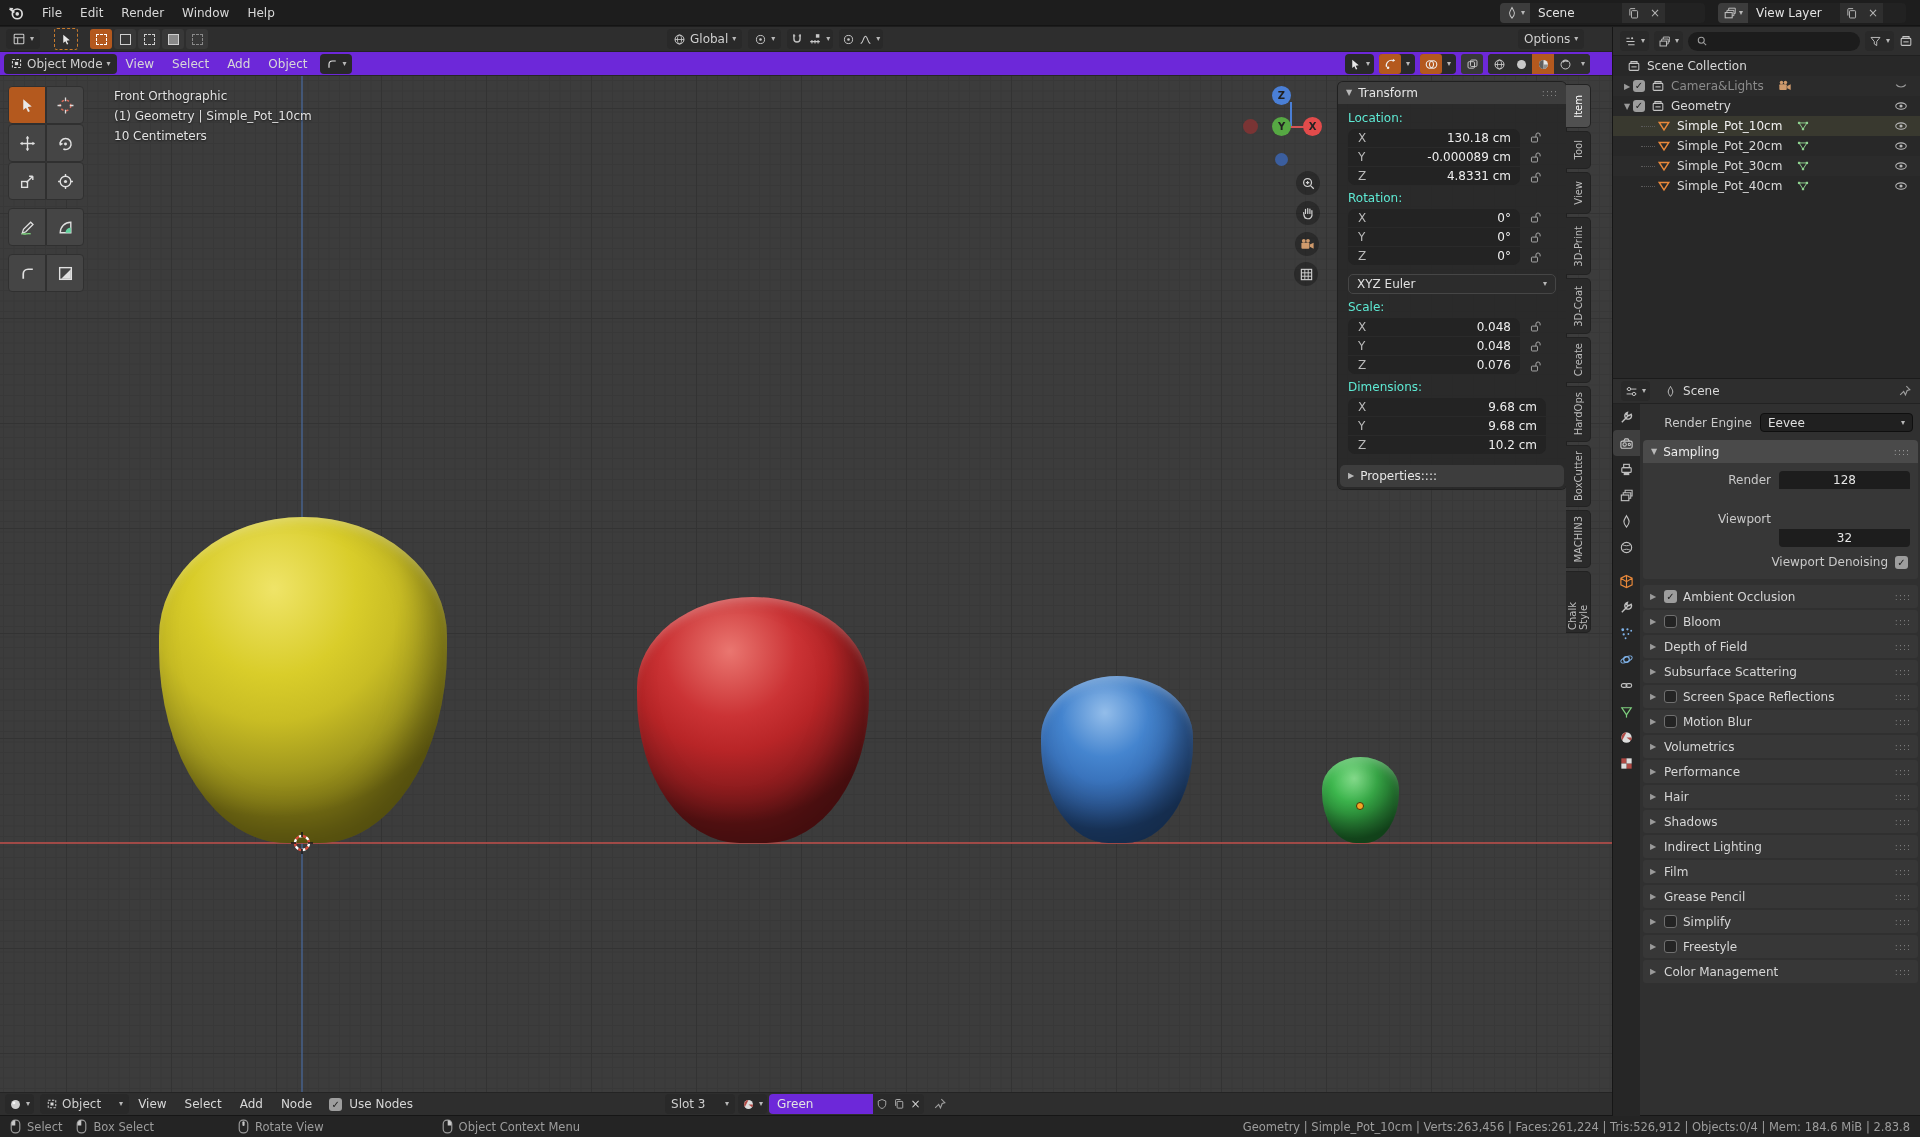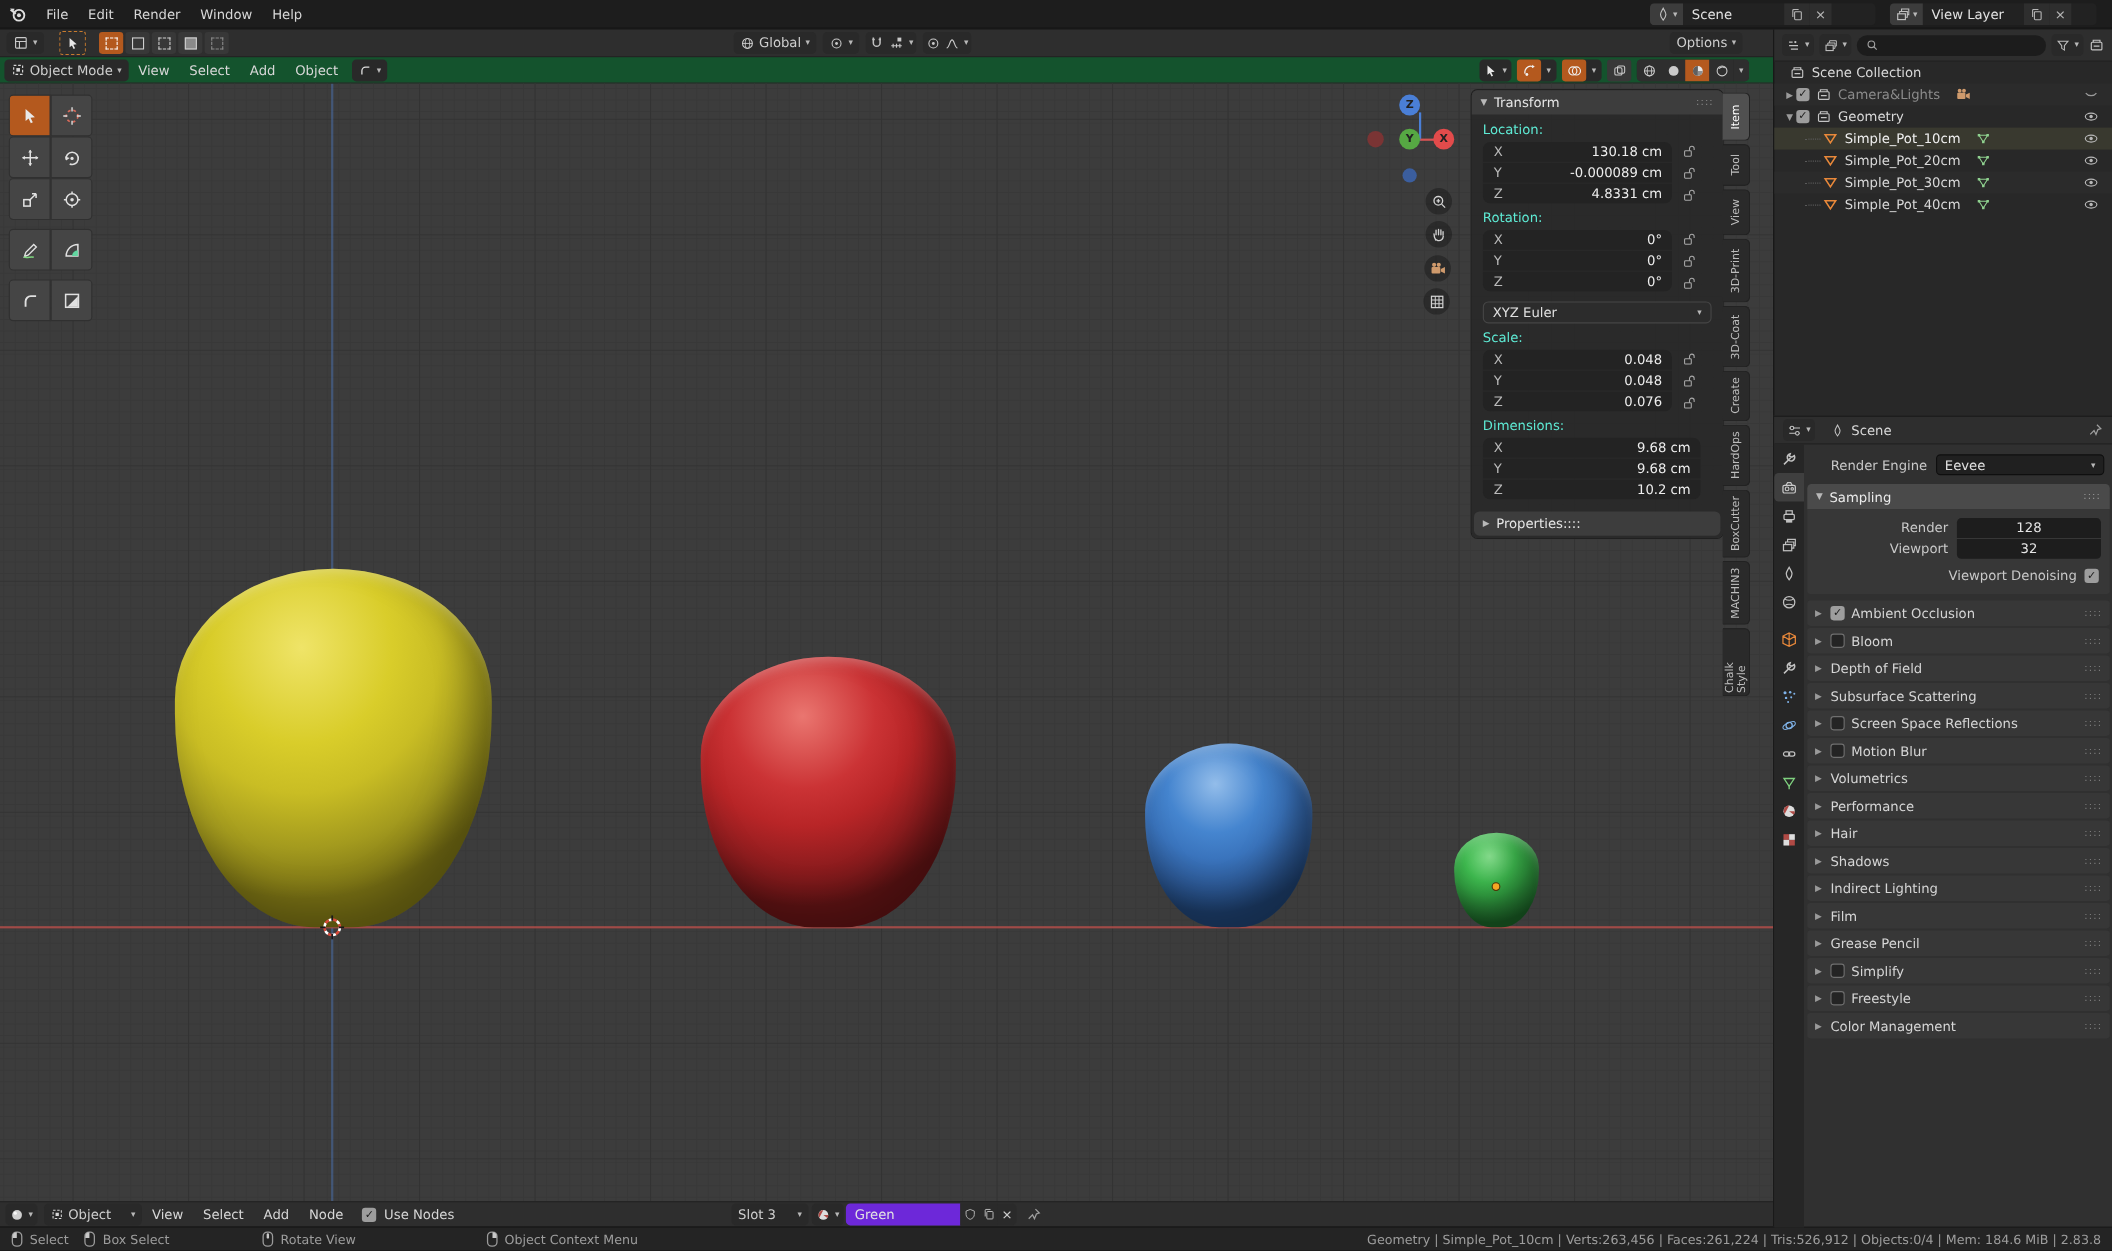--- a/index.html
+++ b/index.html
@@ -37,21 +37,21 @@
     background:#383838; border-radius:3px; }
   .tbtn.on { background:#b4591e; }
   .dashedbox { width:24px; height:22px; border:1px dashed #c87b2e; border-radius:3px;
     display:flex; align-items:center; justify-content:center; }
   .sq { width:11px; height:11px; border:1px solid #cfcfcf; }
   .sq.dash { border-style:dashed; }
   .optionsbtn { position:absolute; left:1518px; top:2px; }
 
   
   .vheader { position:absolute; left:0; top:52px; width:1612px; height:24px;
-    background:#14532d; border-bottom:1px solid #262626; display:flex; align-items:center; }
+    background:#6d28d9; border-bottom:1px solid #262626; display:flex; align-items:center; }
   .vh-right { position:absolute; right:22px; top:2px; display:flex; align-items:center; gap:5px; }
   .shadegroup { display:flex; background:#292929; border-radius:4px; overflow:hidden; }
   .shadegroup .tbtn { border-radius:0; background:#2e2e2e; }
   .shadegroup .tbtn.on { background:#b4591e; }
 
   
   .canvas { position:absolute; left:0; top:76px; width:1612px; height:1016px;
     background-color:#3c3c3c;
     background-image:
       linear-gradient(#333333 1px, transparent 1px),
@@ -174,21 +174,21 @@
   .re-row .lbl { width:116px; text-align:right; color:#c9c9c9; padding-right:8px; }
   .re-dd { flex:1; height:19px; background:#202020; border:1px solid #0f0f0f; border-radius:4px;
     display:flex; align-items:center; padding:0 7px; color:#e0e0e0; }
   .phead { height:23px; background:#4a4a4a; display:flex; align-items:center; gap:6px;
     padding:0 8px; color:#ececec; border-radius:4px 4px 0 0; }
   .pbody { background:#373737; padding:8px 8px 10px 4px; border-radius:0 0 3px 3px; }
   .valrow { display:flex; align-items:center; margin-bottom:1px; }
   .valrow .lbl { width:132px; text-align:right; color:#c9c9c9; padding-right:8px; }
   .valbox { flex:1; height:18px; background:#1d1d1d; color:#e6e6e6; text-align:center; line-height:18px; }
   .valbox.top { border-radius:4px 4px 0 0; }
-  .valbox.bot { border-radius:0 0 4px 4px; }
+  .valbox.bot { border-radius:0 0 4px 4px;margin-top:39px; }
   .chkrow { display:flex; align-items:center; justify-content:flex-end; gap:7px; margin-top:8px; padding-right:2px; color:#c9c9c9; }
   .plist { padding:6px 3px 0 3px; }
   .prow { height:23px; background:#373737; border-radius:3px; margin-bottom:2px;
     display:flex; align-items:center; gap:6px; padding:0 7px; color:#d6d6d6; }
   .prow .car { font-size:8px; color:#9a9a9a; width:8px; }
   .prow .dots { margin-left:auto; color:#7f7f7f; font-size:9px; letter-spacing:1px; }
 </style>
 </head>
 <body>
 
@@ -656,20 +656,25 @@
     <div class="origin-dot"></div>
 
     <div class="cursor3d">
       <svg class="i" width="22" height="22" viewBox="0 0 22 22">
         <circle cx="11" cy="11" r="7" fill="none" stroke="#ffffff" stroke-width="2.4" stroke-dasharray="3.7 3.7"></circle>
         <circle cx="11" cy="11" r="7" fill="none" stroke="#d84a3a" stroke-width="2.4" stroke-dasharray="3.7 3.7" stroke-dashoffset="3.7"></circle>
         <path d="M11 0 V5 M11 17 V22 M0 11 H5 M17 11 H22" stroke="#1a1a1a" stroke-width="1.6"></path>
       </svg>
     </div>
 
+    <div class="overlay-text">
+      <div>Front Orthographic</div>
+      <div>(1) Geometry | Simple_Pot_10cm</div>
+      <div>10 Centimeters</div>
+    </div>
 
     <div class="vtoolbar">
       <div class="vtrow">
         <div class="vtbtn on">
             <svg class="i" width="17" height="17" viewBox="0 0 16 16">
               <use href="#sym-cursor"></use>
             </svg>
           </div>
         <div class="vtbtn">
             <svg class="i" width="17" height="17" viewBox="0 0 16 16">

